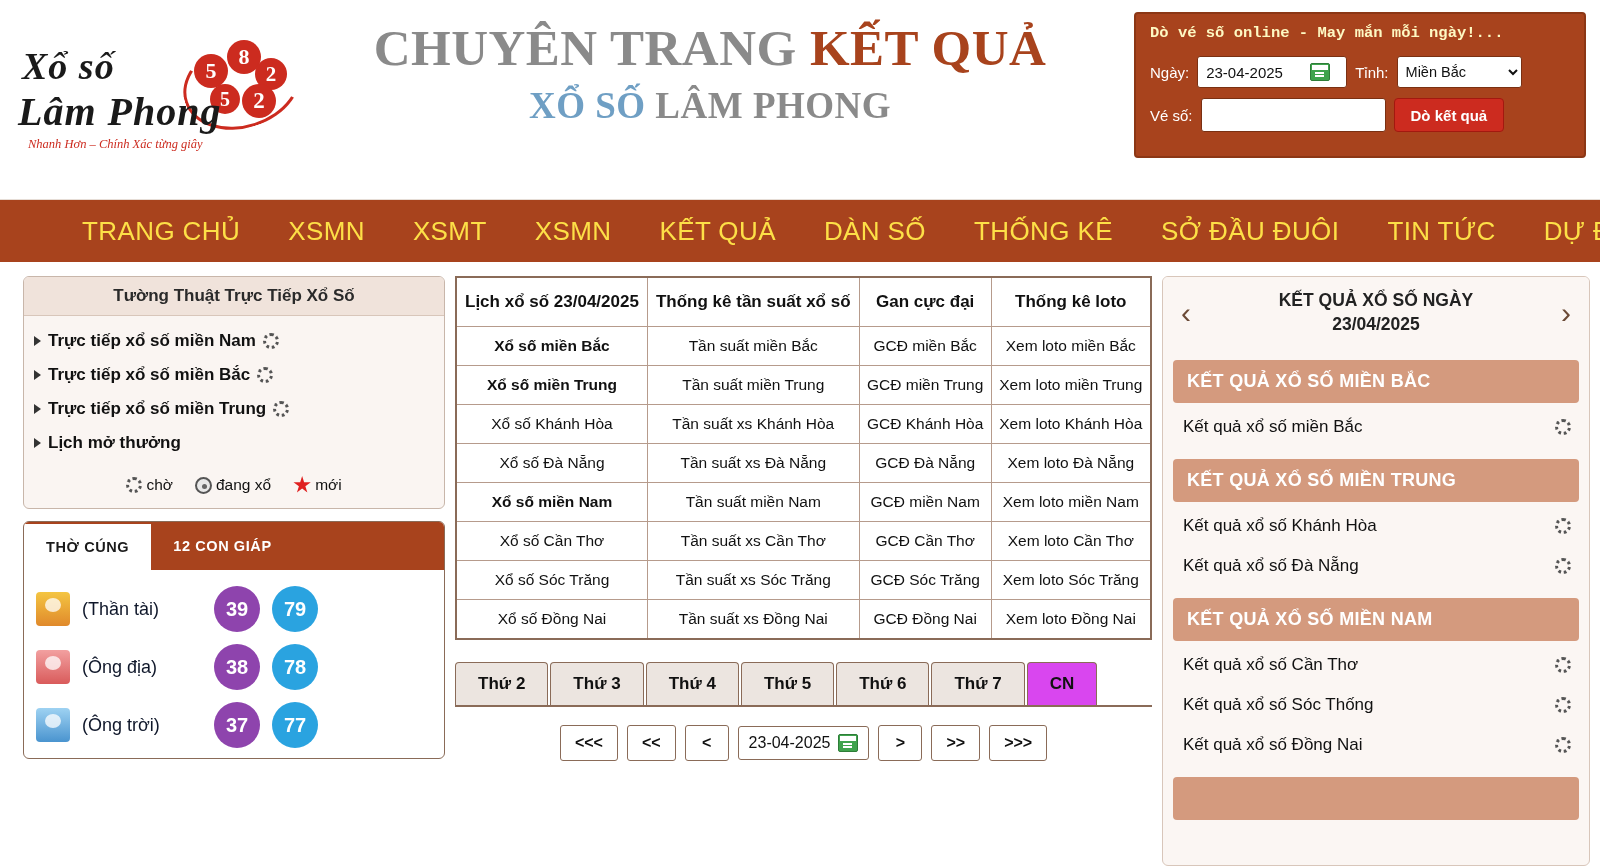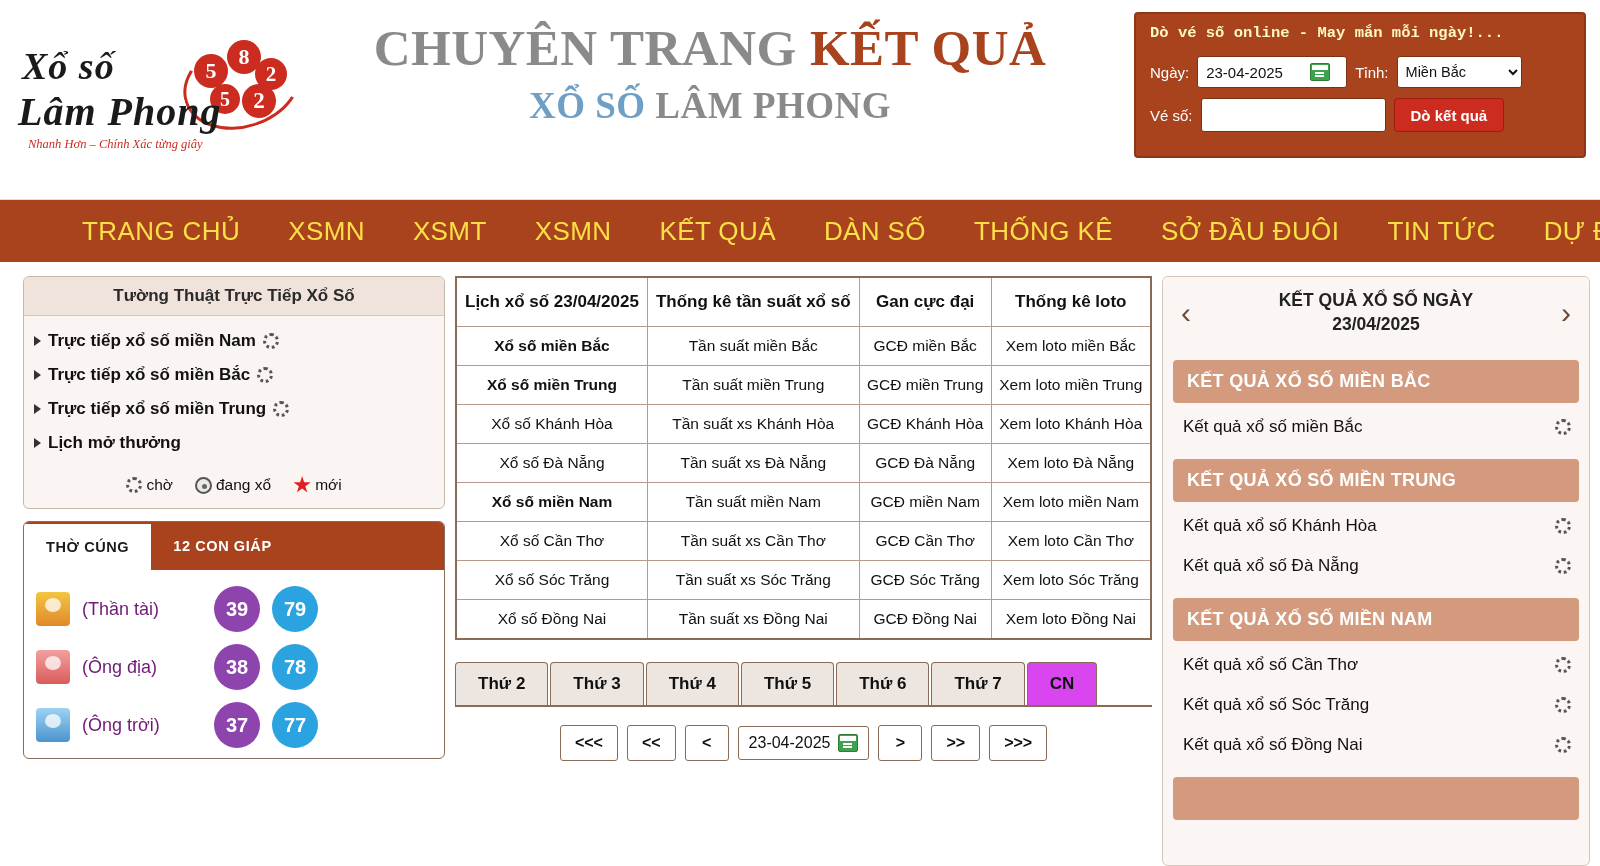--- a/index.html
+++ b/index.html
@@ -370,21 +370,21 @@
   .god-icon::after {
     content: "";
     position: absolute;
     left: 9px; top: 6px;
     width: 16px; height: 14px;
     border-radius: 50%;
     background: rgba(255,255,255,0.75);
   }
   .god-name {
     font-size: 18px;
-    color: #701a75;
+    color: #0f172a;
     min-width: 120px;
   }
   .num-circle {
     width: 46px; height: 46px;
     border-radius: 50%;
     display: flex;
     align-items: center;
     justify-content: center;
     color: #ffffff;
     font-size: 20px;
@@ -758,21 +758,21 @@
         <span>Kết quả xổ số Đà Nẵng</span>
         <span class="spinner"></span>
       </div>
 
       <div class="rp-section">KẾT QUẢ XỔ SỐ MIỀN NAM</div>
       <div class="rp-item">
         <span>Kết quả xổ số Cần Thơ</span>
         <span class="spinner"></span>
       </div>
       <div class="rp-item">
-        <span>Kết quả xổ số Sóc Trăng</span>
+        <span>Kết quả xổ số Sóc Thống</span>
         <span class="spinner"></span>
       </div>
       <div class="rp-item">
         <span>Kết quả xổ số Đồng Nai</span>
         <span class="spinner"></span>
       </div>
 
       <div class="rp-section">&nbsp;</div>
     </div>
   </div>

